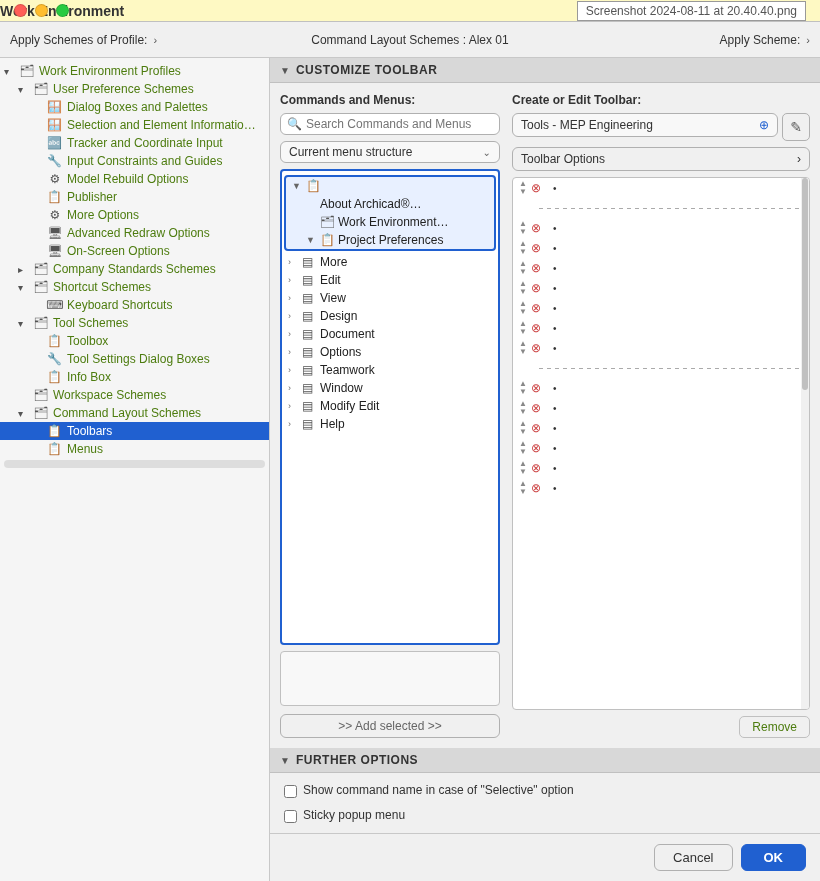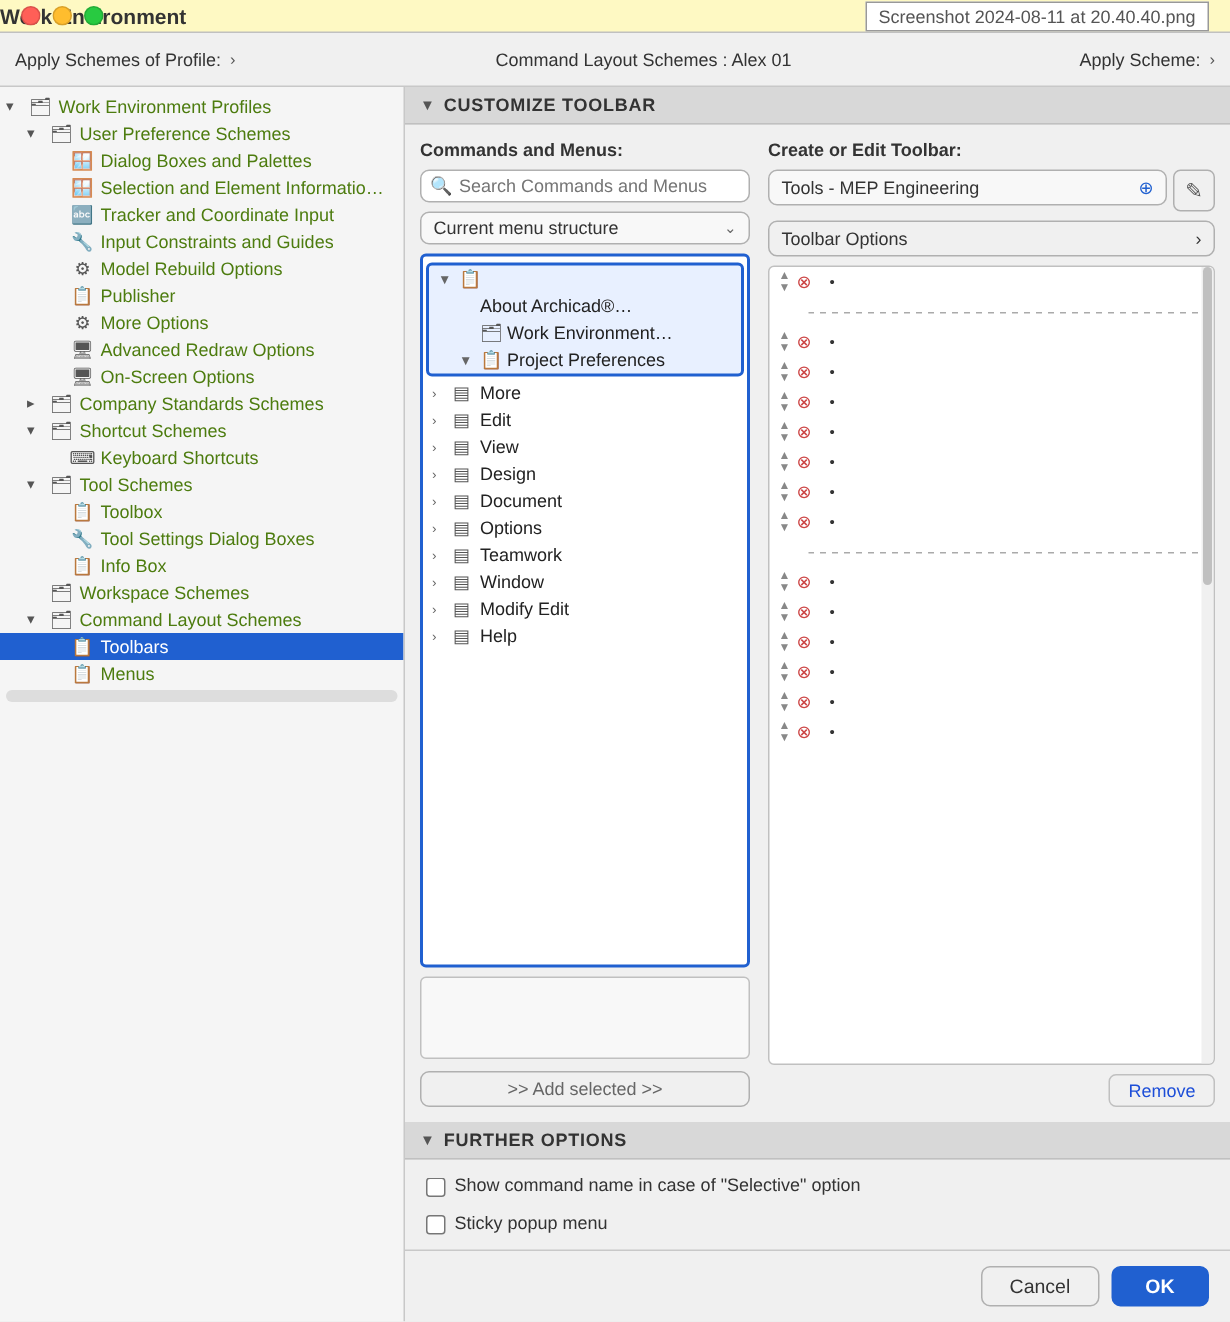--- a/index.html
+++ b/index.html
@@ -358,21 +358,21 @@
       height: 1px;
       background: repeating-linear-gradient(to right, #aaa 0, #aaa 4px, transparent 4px, transparent 8px);
       margin: 2px 0;
     }
     .remove-btn {
       border: 1px solid #c0c0c0;
       border-radius: 5px;
       background: #f0f0f0;
       padding: 3px 12px;
       font-size: 12px;
-      color: #1d4ed8;
+      color: #4d7c0f;
       cursor: pointer;
       align-self: flex-end;
     }
     .scrollbar-track {
       position: absolute;
       right: 0; top: 0; bottom: 0;
       width: 8px;
       background: #f0f0f0;
     }
     .scrollbar-thumb {
@@ -452,21 +452,21 @@
     <div class="window-btn btn-max"></div>
   </div>
   <span class="title-bar-title">Work Environment</span>
   <div class="title-bar-screenshot">Screenshot 2024-08-11 at 20.40.40.png</div>
 </div>
 
 <div class="toolbar-row" style="position:relative;">
   <span class="toolbar-label">Apply Schemes of Profile:</span>
   <span class="toolbar-chevron">›</span>
   <span style="flex:1"></span>
-  <span class="toolbar-label" style="position:absolute;left:50%;transform:translateX(-50%);margin-left:19px;">Command Layout Schemes : Alex 01</span>
+  <span class="toolbar-label" style="position:absolute;left:50%;transform:translateX(-50%);">Command Layout Schemes : Alex 01</span>
   <span class="toolbar-label">Apply Scheme:</span>
   <span class="toolbar-chevron">›</span>
 </div>
 
 <div class="main-content">
 
   <div class="sidebar">
 
     <div id="sidebar-items">
         <div class="sidebar-item" style="padding-left: 4px;">

